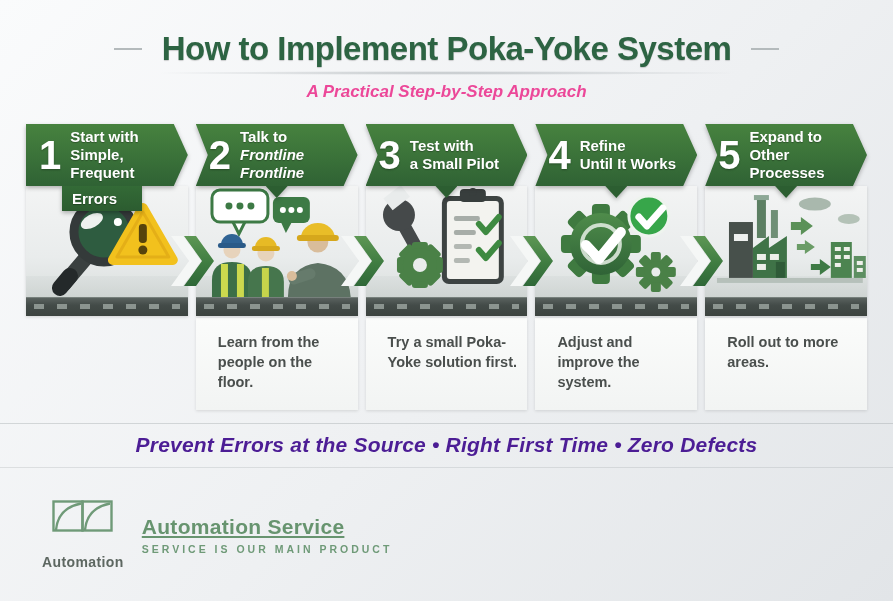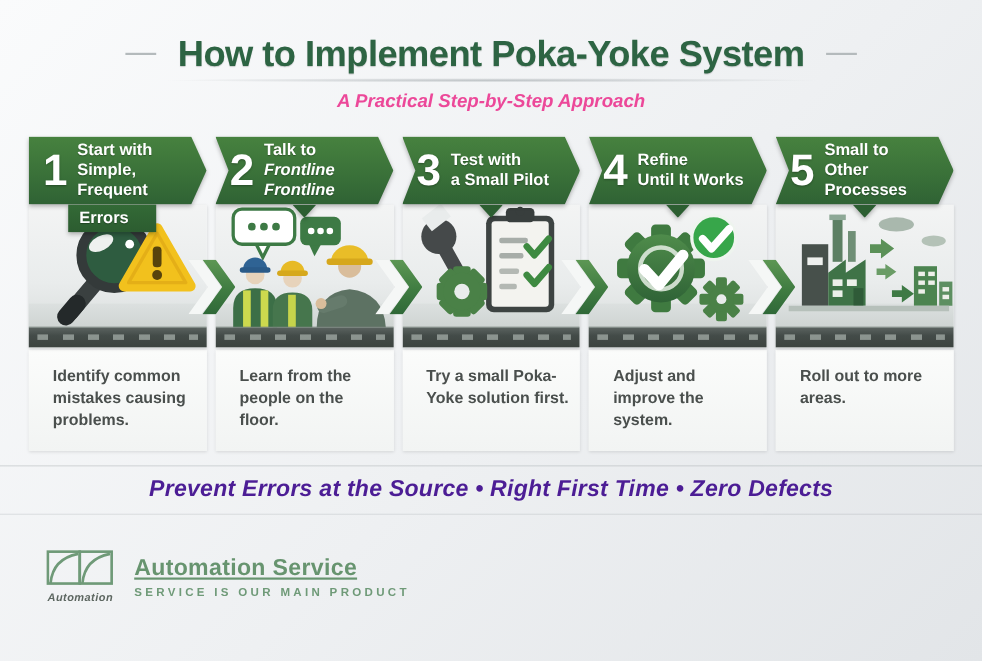--- a/index.html
+++ b/index.html
@@ -70,21 +70,21 @@
 
   
   .tagline-wrap{margin-top:13px;padding:9px 0 10px;text-align:center;
       border-top:1px solid rgba(150,158,160,0.35);
       border-bottom:1px solid rgba(150,158,160,0.25);}
   .tagline{font-size:21px;font-weight:700;font-style:italic;color:#4c1d95;letter-spacing:0.2px;}
 
   
   .footer{margin-top:32px;padding-left:42px;display:flex;align-items:center;}
   .logo-box{display:flex;flex-direction:column;align-items:center;}
-  .logo-label{margin-top:5px;font-size:10px;font-weight:600;color:#5d6761;letter-spacing:0.4px;font-style:italic;}
+  .logo-label{margin-top:21px;font-size:14px;font-weight:600;color:#5d6761;letter-spacing:0.4px;}
   .brand-block{margin-left:18px;}
   .brand-name{font-size:21px;font-weight:700;color:#67946f;letter-spacing:0.3px;text-decoration:underline;}
   .brand-slogan{margin-top:4px;font-size:10.5px;font-weight:700;color:#6f9a78;letter-spacing:3px;}
 </style>
 </head>
 <body>
 
 <div class="poster">
 
   <div class="header">
@@ -120,21 +120,20 @@
           <circle cx="92" cy="36" r="4" fill="#ffffff"></circle>
           <polygon points="117,22 147,74 87,74" fill="#f2c11d" stroke="#f2c11d" stroke-width="10" stroke-linejoin="round"></polygon>
           <polygon points="117,26 143,71 91,71" fill="none" stroke="#d9a112" stroke-width="3" stroke-linejoin="round" opacity="0.55"></polygon>
           <rect x="113" y="38" width="8" height="19" rx="3.5" fill="#57430c"></rect>
           <circle cx="117" cy="64" r="4.5" fill="#57430c"></circle>
         </svg>
         <div class="conveyor">
             <div class="dashes"></div>
           </div>
       </div>
-      <div class="desc">Identify common mistakes causing problems.</div>
     </div>
 
     <div class="step-col">
       <div class="banner-wrap">
         <div class="banner">
           <span class="step-num">2</span>
           <span class="step-title">
             <span class="line">Talk to</span>
             <span class="line italic">Frontline Frontline</span>
           </span>
@@ -284,21 +283,21 @@
           </div>
       </div>
       <div class="desc">Adjust and improve the system.</div>
     </div>
 
     <div class="step-col">
       <div class="banner-wrap">
         <div class="banner">
           <span class="step-num">5</span>
           <span class="step-title">
-            <span class="line">Small to</span>
+            <span class="line">Expand to</span>
             <span class="line">Other Processes</span>
           </span>
         </div>
         <div class="banner-tab"></div>
       </div>
       <div class="illus">
         <div class="floor-band"></div>
         <svg viewBox="0 0 162 112">
 
           <ellipse cx="110" cy="18" rx="16" ry="6.5" fill="#a9b8ad"></ellipse>

